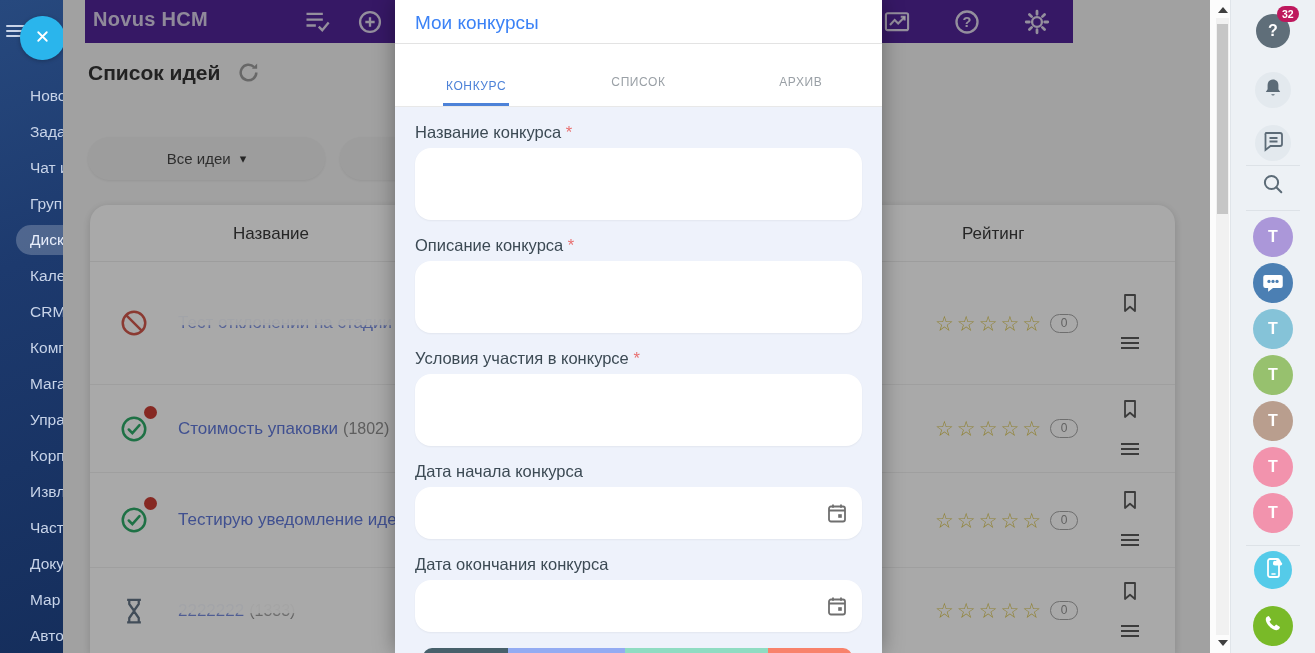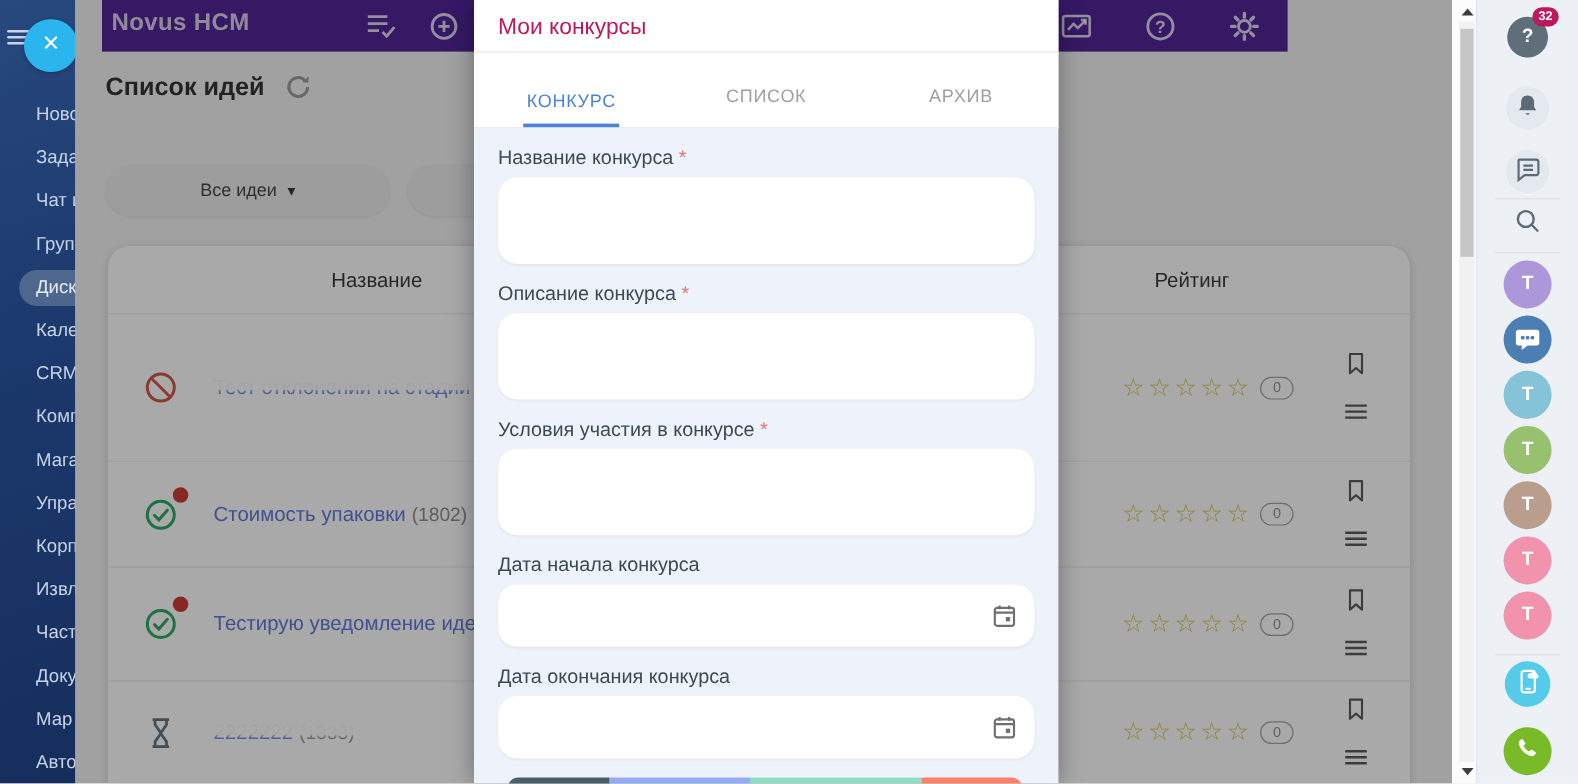--- a/index.html
+++ b/index.html
@@ -41,21 +41,21 @@
   .pill { position:absolute; top:137px; height:43px; background:#ededed; border-radius:22px; cursor:pointer;
           display:flex; align-items:center; justify-content:center; font-size:15px; color:#3f3f3f;
           box-shadow:0 1px 3px rgba(0,0,0,.08); }
   .pill-1 { left:25px; width:237px; gap:9px; }
   .pill-2 { left:277px; width:325px; }
   .caret { font-size:13px; color:#333; }
 
   .card { position:absolute; left:27px; top:205px; width:1085px; height:448px; background:#fff;
           border-radius:18px 18px 0 0; box-shadow:0 2px 8px rgba(0,0,0,.16); }
   .thead { position:relative; height:57px; border-bottom:1px solid #ececec; font-size:17px; color:#333; }
-  .col-name { position:absolute; left:143px; line-height:57px;margin-left:43px; }
+  .col-name { position:absolute; left:143px; line-height:57px; }
   .col-rating { position:absolute; left:872px; line-height:57px; }
   .rows { display:flex; flex-direction:column; height:391px; }
   .trow { display:flex; align-items:center; }
   .trow + .trow { border-top:1px solid #efefef; }
   .trow.r1 { height:122px; } .trow.r2 { height:88px; } .trow.r3 { height:95px; } .trow.r4 { flex:1; }
   .cell-icon { width:88px; display:flex; justify-content:center; }
   .status-wrap { position:relative; width:30px; height:32px; display:inline-flex; align-items:center; justify-content:center; }
   .status-wrap svg { width:30px; height:30px; }
   .st-blocked { color:#d05246; } .st-approved { color:#27a863; } .st-pending { color:#5f7082; }
   .unread-dot { position:absolute; top:-7px; right:-8px; width:13px; height:13px; border-radius:50%; background:#c8382e; }
@@ -73,24 +73,24 @@
   .act { width:26px; height:24px; color:#555; cursor:pointer; }
   .act svg { width:100%; height:100%; }
 
   
   .overlay { position:absolute; left:63px; top:0; width:1147px; height:653px; background:rgba(18,18,18,.36); z-index:8; }
 
   
   .modal { position:absolute; left:395px; top:0; width:487px; height:653px; background:#eef2fb; z-index:20;
            box-shadow:0 0 20px rgba(0,0,0,.35); }
   .modal-head { background:#fff; padding:12px 20px 9px; border-bottom:1px solid #e3e3e3; }
-  .modal-title { font-size:19px; color:#be185d; }
+  .modal-title { font-size:19px; color:#3b82f6; }
   .modal-tabs { background:#fff; height:63px; display:flex; border-bottom:1px solid #e8e8e8; }
   .mtab { flex:1; display:flex; justify-content:center; align-items:flex-end; cursor:pointer; }
-  .mtab-label { font-size:15px; letter-spacing:.6px; color:#9aa0a6; padding:0 3px 17px; }
+  .mtab-label { font-size:12px; letter-spacing:.6px; color:#9aa0a6; padding:0 3px 17px; }
   .mtab.active .mtab-label { color:#4d82d8; border-bottom:3px solid #4d82d8; padding-bottom:10px; }
   .modal-body { padding:16px 20px 0; }
   .f-label { font-size:16.5px; color:#3c4a54; margin-bottom:6px; }
   .req { color:#e86f6f; }
   .f-area { height:72px; background:#fff; border-radius:16px; margin-bottom:16px; cursor:text;
             box-shadow:0 1px 2px rgba(0,0,0,.05); }
   .f-date { height:52px; background:#fff; border-radius:16px; margin-bottom:16px; position:relative; cursor:text;
             box-shadow:0 1px 2px rgba(0,0,0,.05); }
   .cal { position:absolute; right:13px; top:14px; width:24px; height:24px; color:#6f6f6f; cursor:pointer; }
   .cal svg { width:100%; height:100%; }

